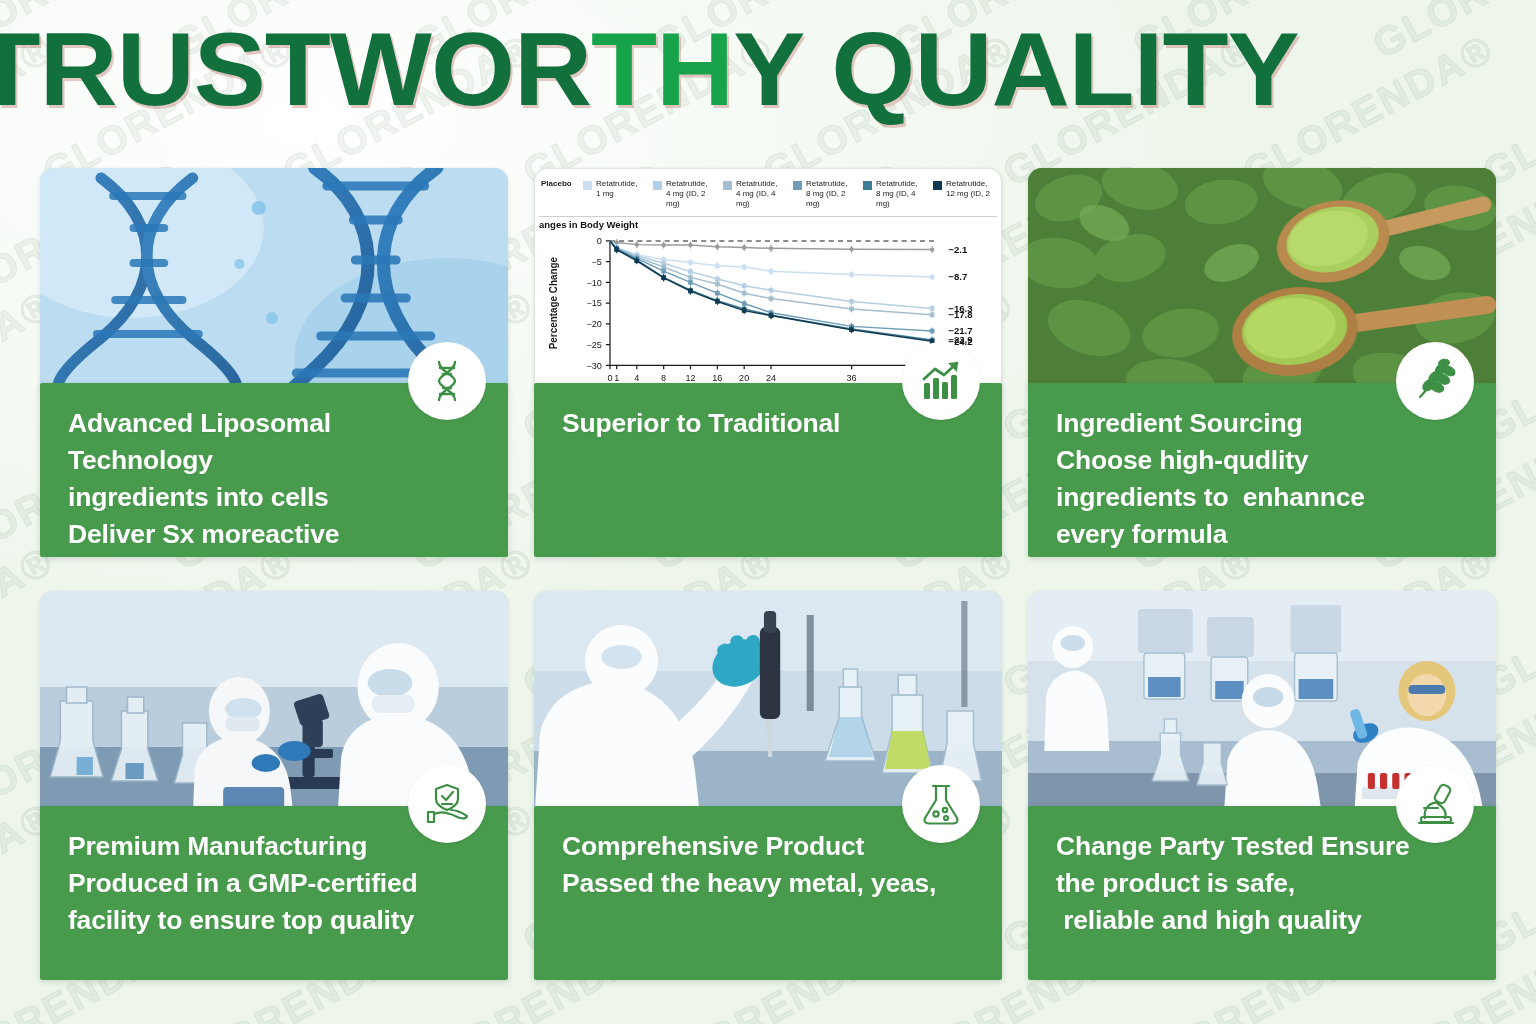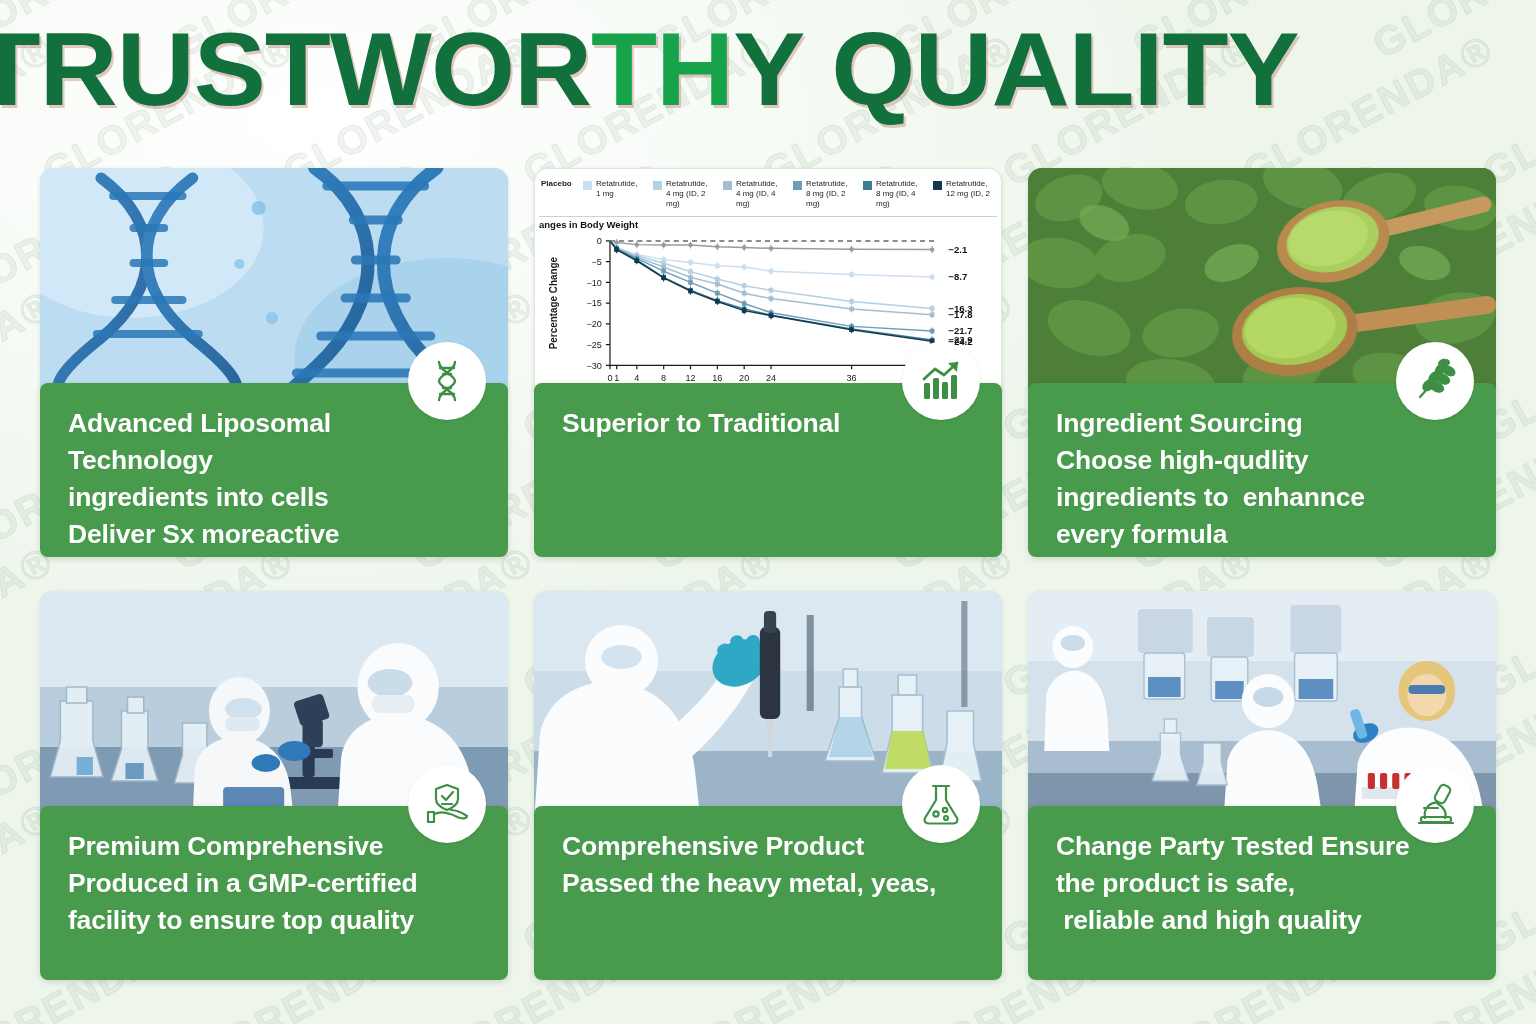--- a/index.html
+++ b/index.html
@@ -92,21 +92,21 @@
     box-shadow: 0 1px 4px rgba(40,70,40,0.14);
   }
   .card-photo .scene { position: absolute; inset: 0; }
 
   .card-caption {
     position: absolute;
     left: 0; right: 0;
     top: 215px;
     bottom: 8px;
     background: #489b4c;
-    border-radius: 8px;
+    border-radius: 2px;
     padding: 22px 26px 18px 28px;
     color: #ffffff;
     box-shadow: 0 2px 6px rgba(40,70,40,0.18);
   }
   .card-caption .cap-line {
     font-family: "Liberation Sans", sans-serif;
     font-weight: bold;
     font-size: 26.5px;
     line-height: 1.40;
     letter-spacing: -0.2px;
@@ -711,21 +711,21 @@
         <svg viewBox="0 0 48 48" fill="none" stroke="#3d8f45" stroke-width="2.2" stroke-linecap="round" stroke-linejoin="round">
           <path d="M24 5 L35 9 V19 C35 25, 29 28, 24 30 C19 28, 13 25, 13 19 V9 Z"></path>
           <path d="M19 16 L23 20 L30 12"></path>
           <line x1="19" y1="24" x2="29" y2="24"></line>
           <path d="M5 32 H11 V42 H5 Z"></path>
           <path d="M11 34 C 16 32, 22 32, 27 34 C 31 35, 34 37, 37 38 C 41 39, 44 38, 44 36 C 41 34, 34 30, 28 30"></path>
         </svg>
       </span>
     </div>
     <div class="card-caption">
-      <div class="cap-line">Premium Comprehensive</div>
+      <div class="cap-line">Premium Manufacturing</div>
       <div class="cap-line">Produced in a GMP-certified</div>
       <div class="cap-line">facility to ensure top quality</div>
     </div>
   </div>
 
   <div class="card">
     <div class="card-photo">
       <div class="scene lab2-bg">
         <svg viewBox="0 0 460 232" preserveAspectRatio="none" style="width:100%;height:100%">
           <rect width="460" height="232" fill="#ccdde9"></rect>

